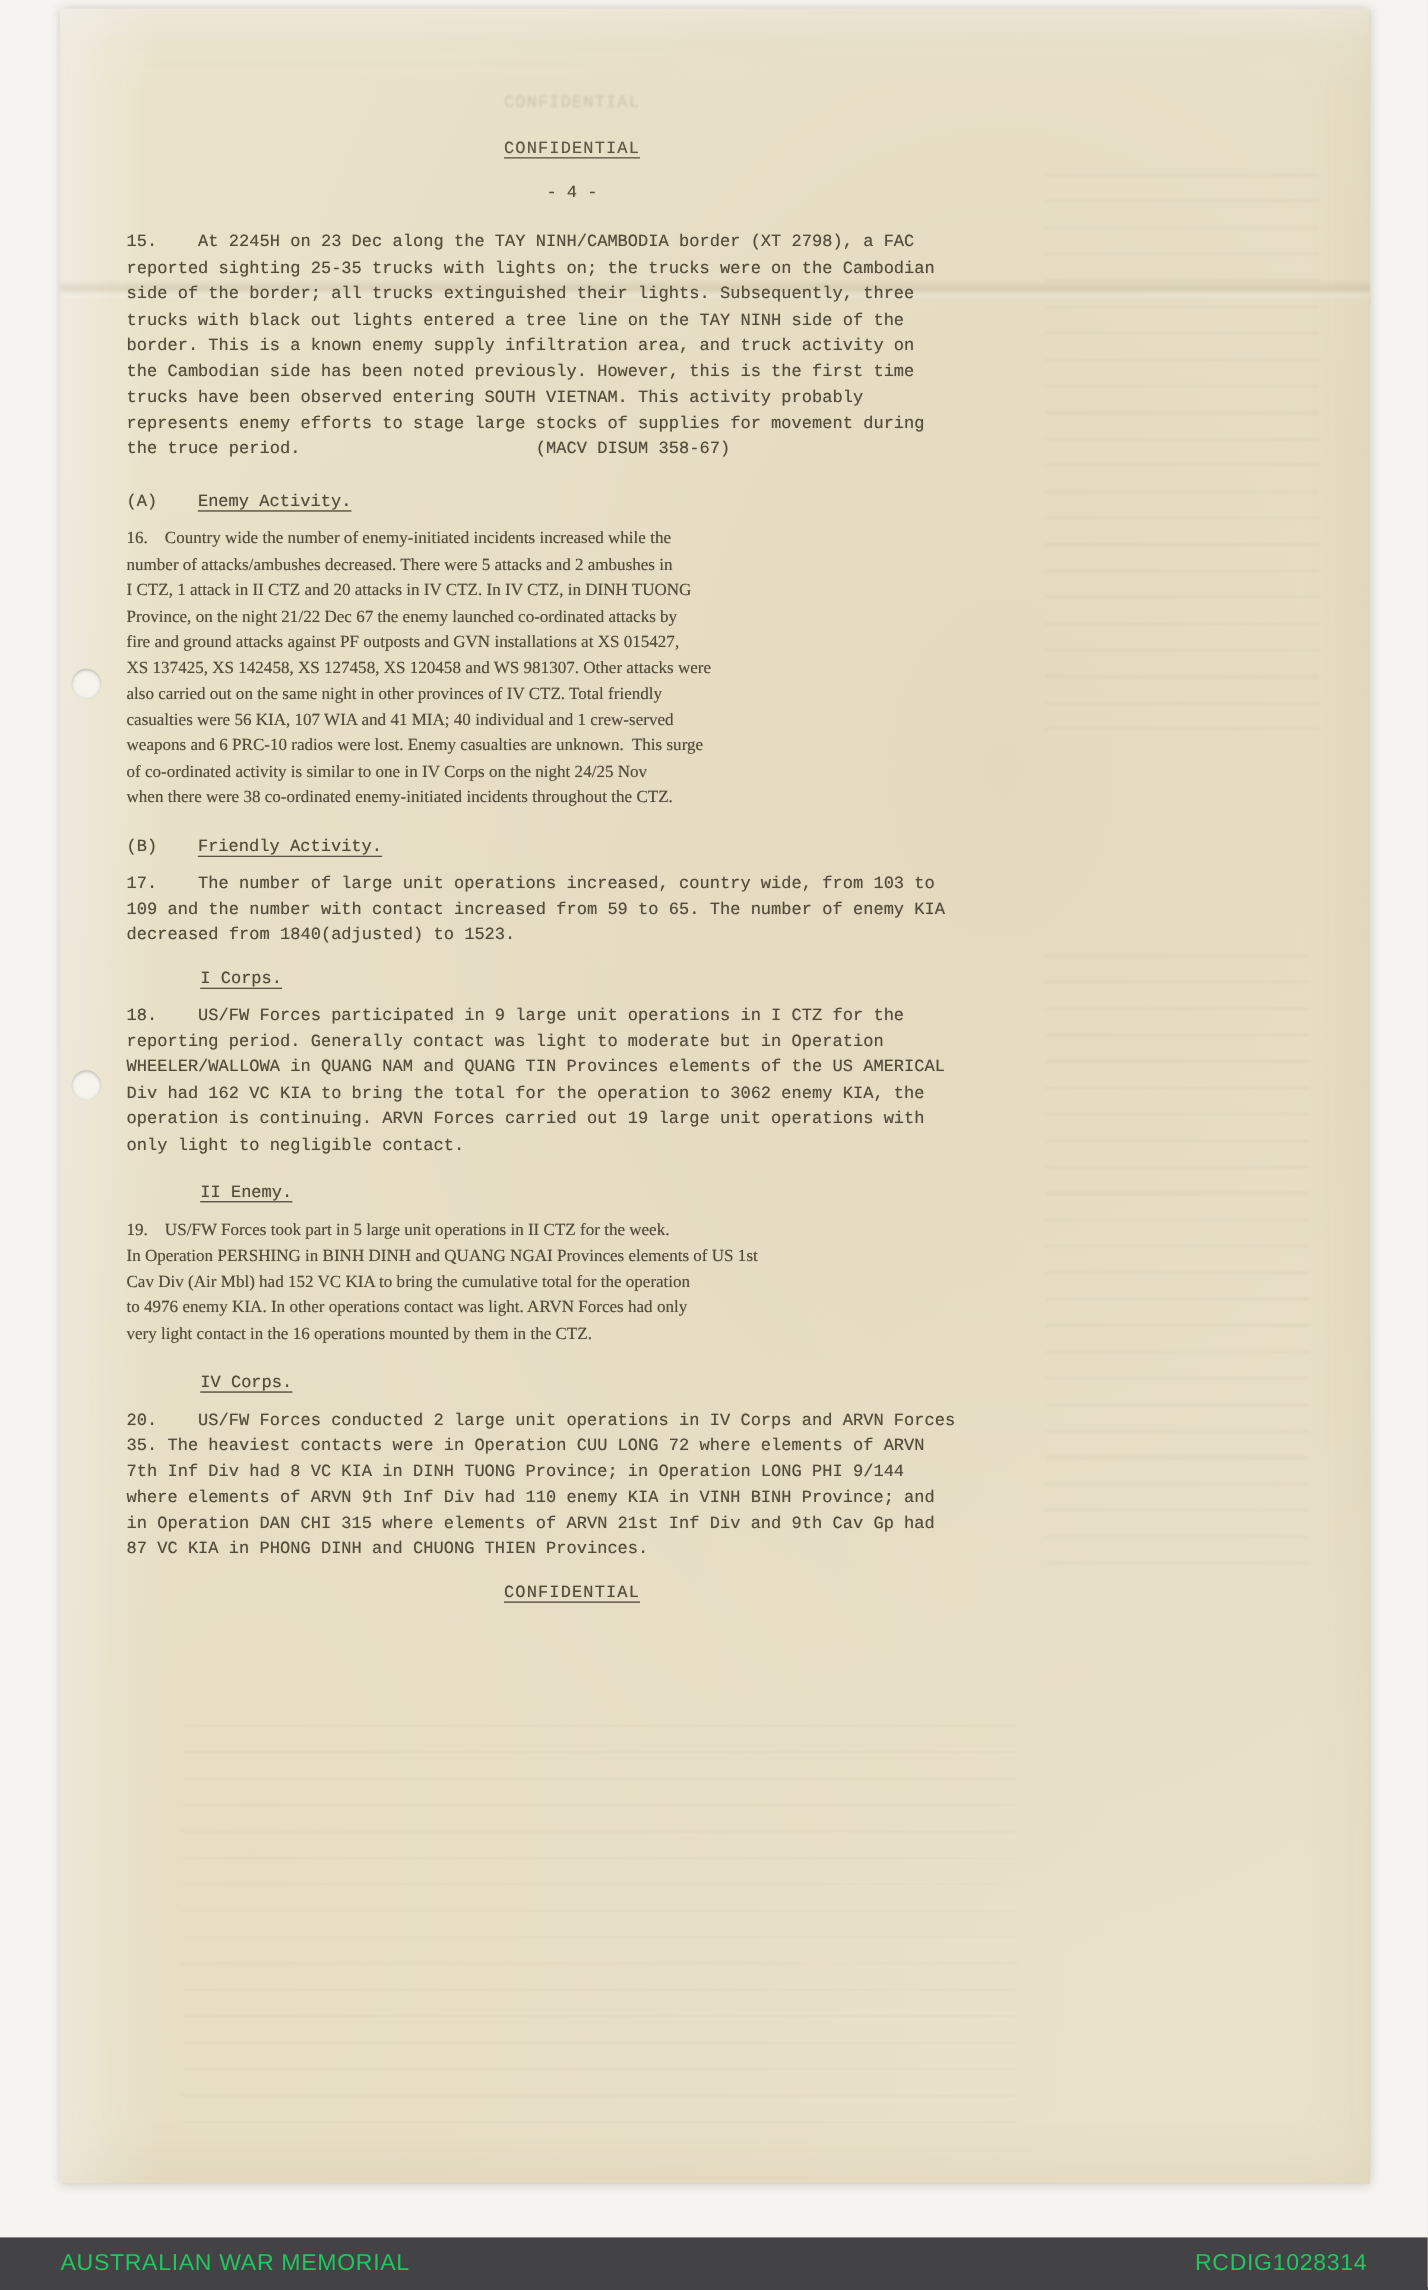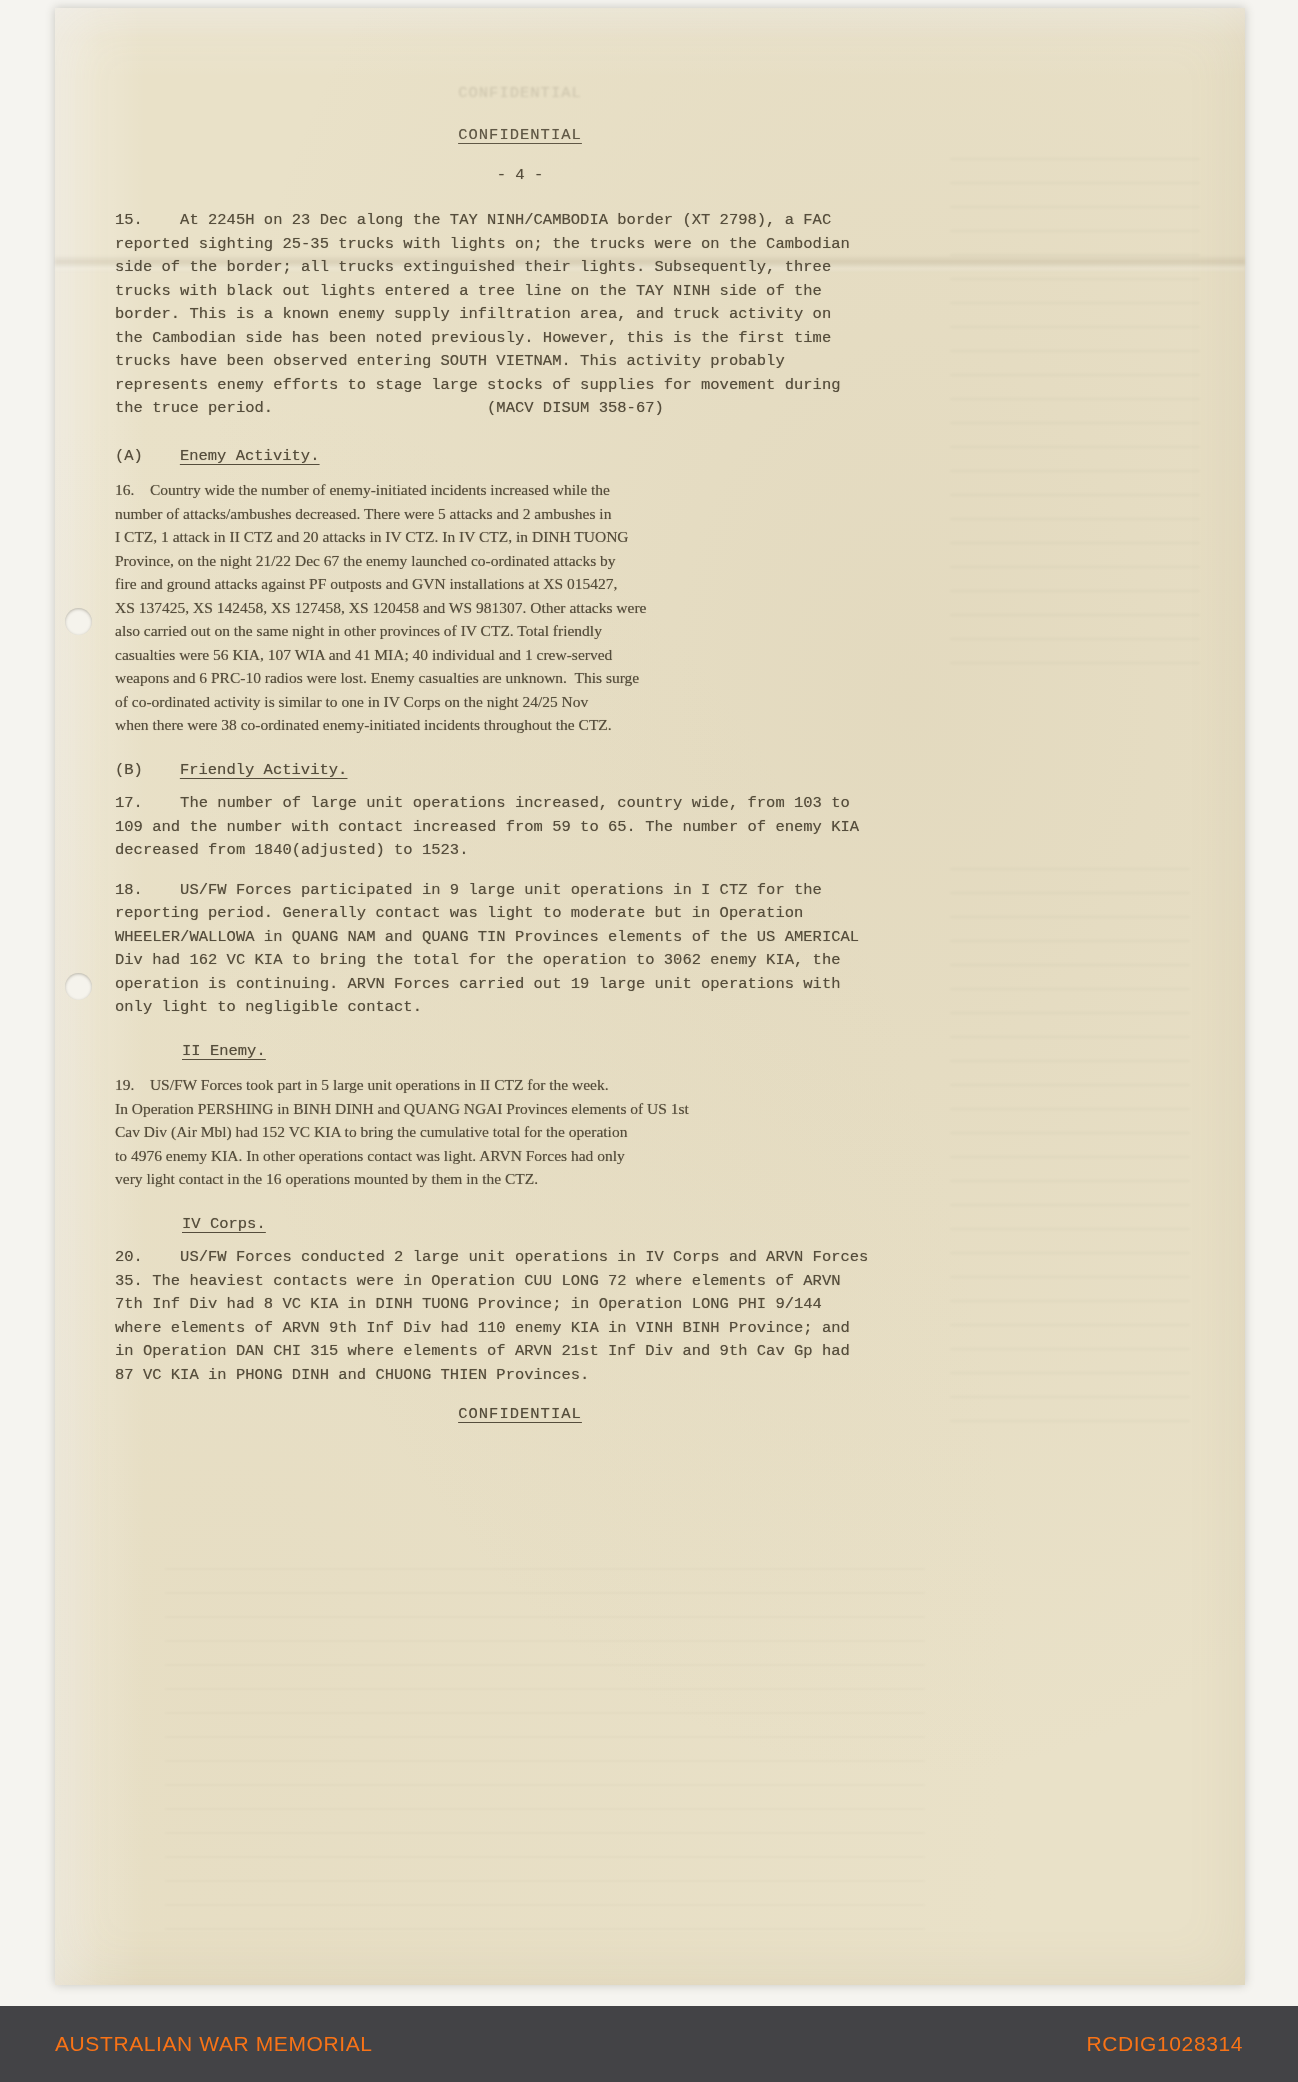--- a/index.html
+++ b/index.html
@@ -60,22 +60,22 @@
   .para{white-space:pre-wrap;margin:0 0 24px 0;}
   .para.tight{margin-bottom:22px;font-family:Liberation Serif, serif;}
   .hline{margin:0 0 12px 0;}
   .hline.sub{margin-bottom:10px;}
   .sec-title{margin-left:58px;}
   .sub-title{margin-left:37px;}
   .corps{margin-left:67px;}
   .doc-footer{margin-top:16px;letter-spacing:1px;}
   
   .bar{
-    position:absolute;left:0;right:0;bottom:0;height:76px;
-    background:#434346;color:#f97316;
+    position:absolute;left:0;right:0;bottom:0;height:48px;
+    background:#434346;color:#22c55e;
     display:flex;align-items:center;justify-content:space-between;
     padding:0 55px;box-sizing:border-box;
     font-size:21px;letter-spacing:0.6px;gap:19px;
   }
 </style>
 </head>
 <body>
 
 <div class="paper">
   <div class="crease"></div>
@@ -116,20 +116,21 @@
 weapons and 6 PRC-10 radios were lost. Enemy casualties are unknown.  This surge
 of co-ordinated activity is similar to one in IV Corps on the night 24/25 Nov
 when there were 38 co-ordinated enemy-initiated incidents throughout the CTZ.</p>
 
     <div class="hline sub"><span>(B)</span><span class="u sub-title">Friendly Activity.</span></div>
 
     <p class="para" style="margin-bottom:16px;">17.    The number of large unit operations increased, country wide, from 103 to
 109 and the number with contact increased from 59 to 65. The number of enemy KIA
 decreased from 1840(adjusted) to 1523.</p>
 
+    <div class="hline sub"><span class="u corps">I Corps.</span></div>
 
     <p class="para" style="margin-bottom:20px;">18.    US/FW Forces participated in 9 large unit operations in I CTZ for the
 reporting period. Generally contact was light to moderate but in Operation
 WHEELER/WALLOWA in QUANG NAM and QUANG TIN Provinces elements of the US AMERICAL
 Div had 162 VC KIA to bring the total for the operation to 3062 enemy KIA, the
 operation is continuing. ARVN Forces carried out 19 large unit operations with
 only light to negligible contact.</p>
 
     <div class="hline sub"><span class="u corps">II Enemy.</span></div>
 

